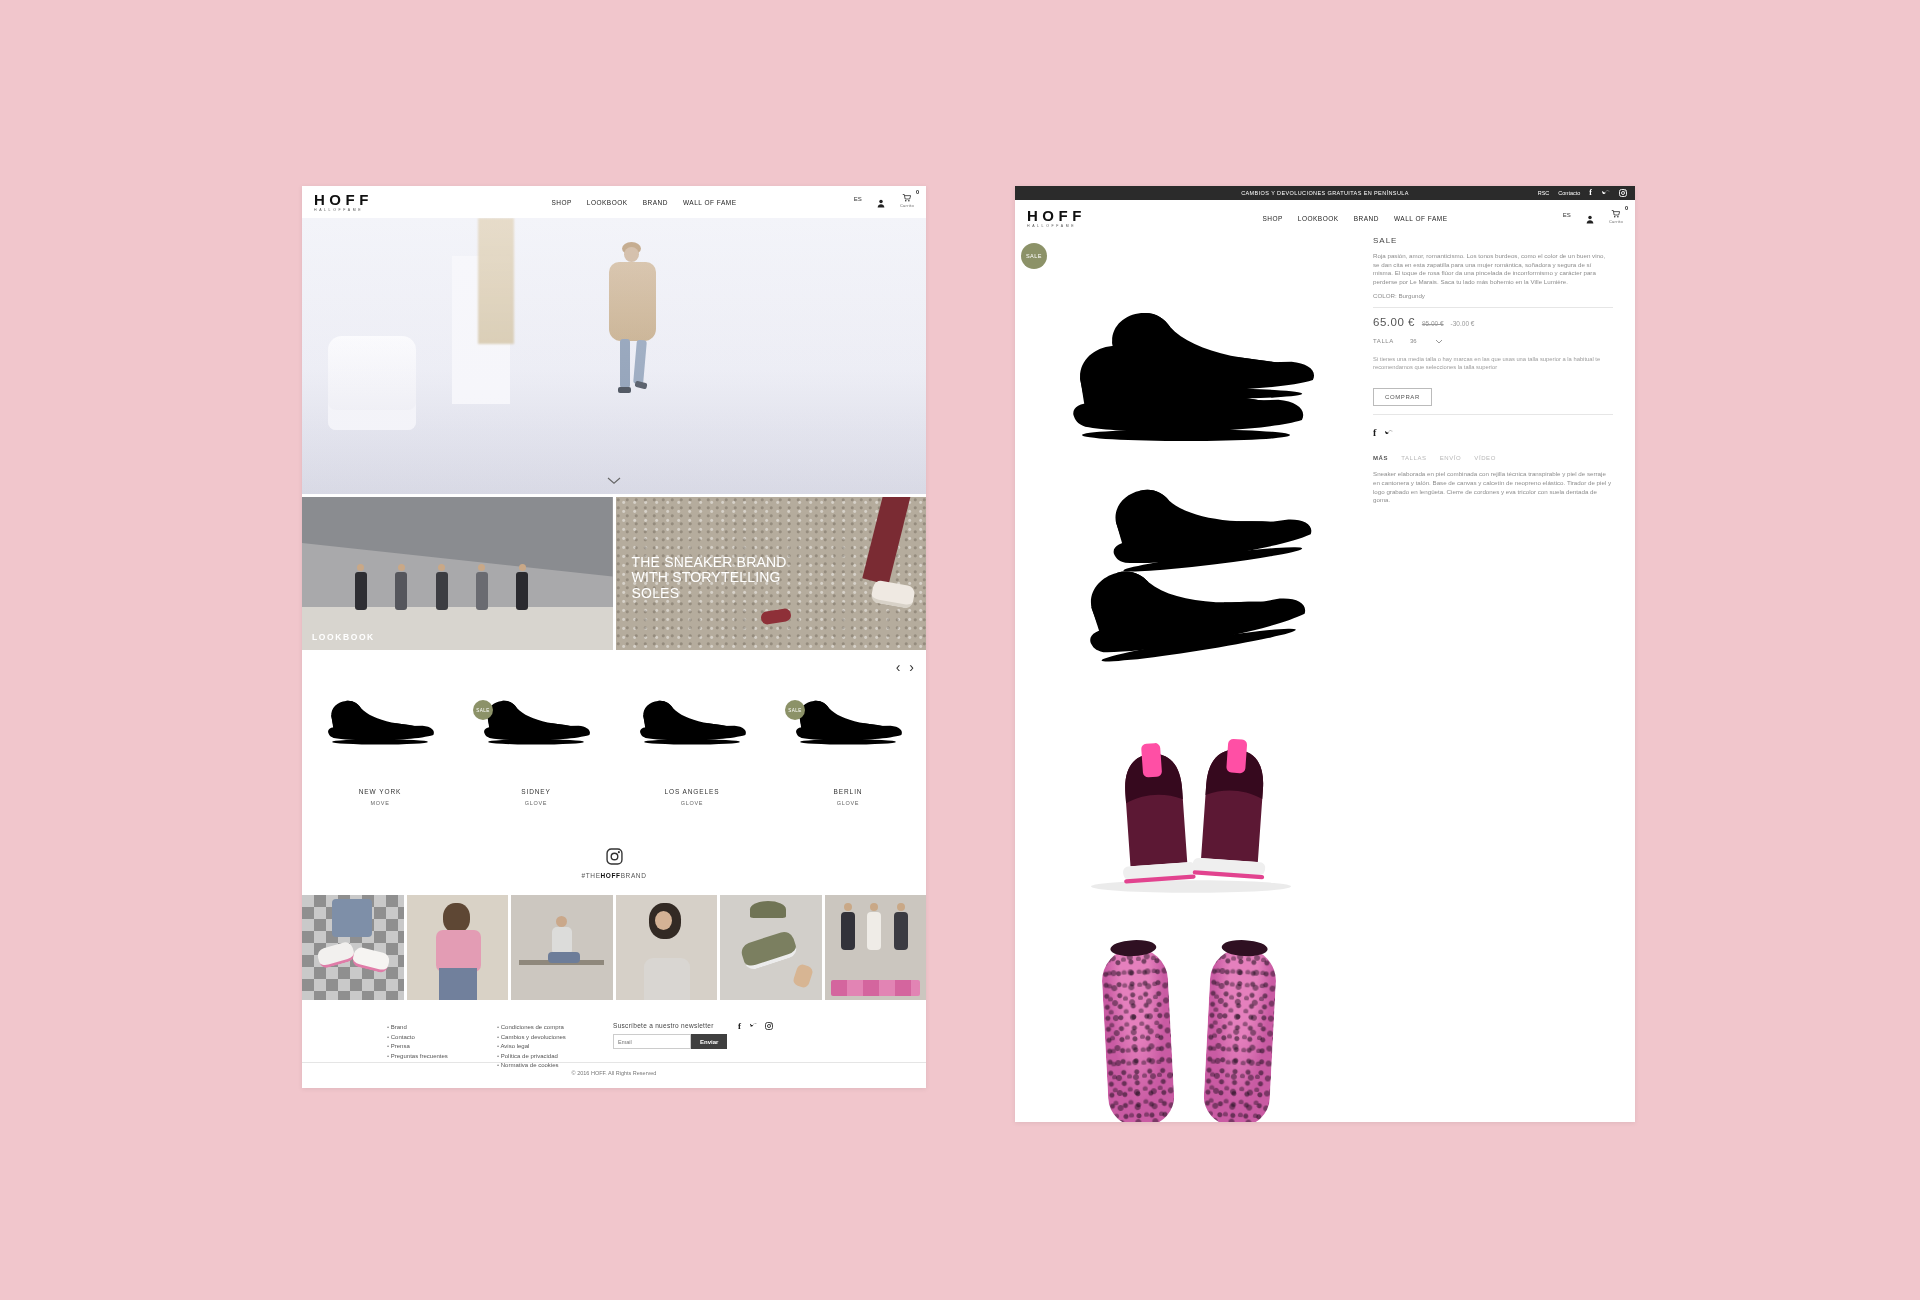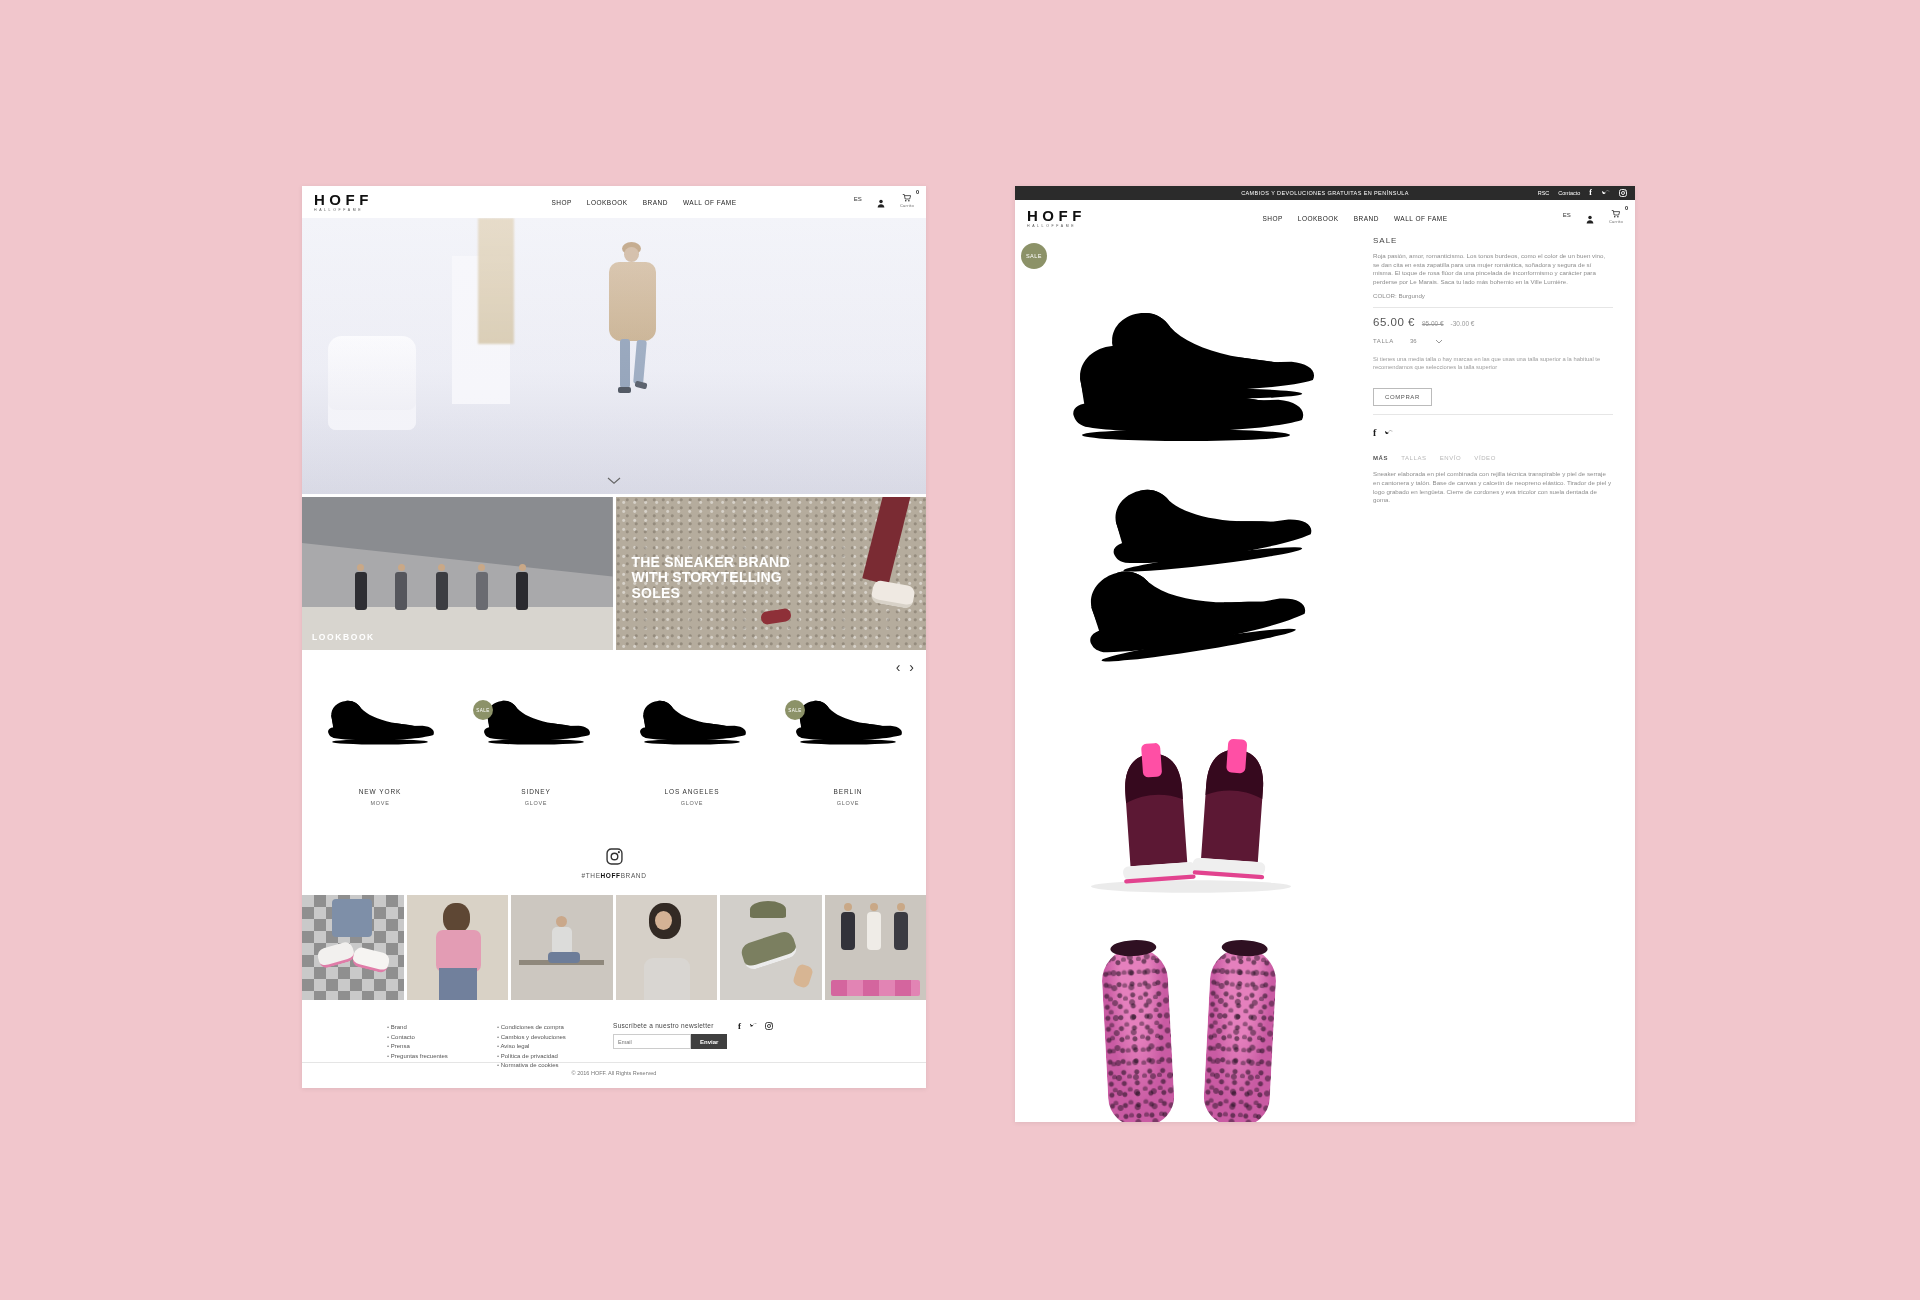--- a/index.html
+++ b/index.html
@@ -67,21 +67,21 @@
   .pp1{left:17%;background:#2e2e33}.pp2{left:30%;background:#55565c}.pp3{left:43%;background:#3c3d42}
   .pp4{left:56%;background:#6a6b71}.pp5{left:69%;background:#2a2a2f}
   .tile-claim{background-color:#b5ac9d;background-image:
       radial-gradient(circle at 25% 35%, rgba(88,80,68,.35) 0 1px, transparent 2px),
       radial-gradient(circle at 70% 60%, rgba(255,255,255,.45) 0 1px, transparent 2px);
       background-size:9px 8px,11px 9px}
   .t3-leg{right:26px;top:-6px;width:27px;height:92px;background:#7a2b33;transform:rotate(14deg)}
   .t3-snkr{right:12px;top:86px;width:42px;height:19px;border-radius:8px;background:#efe9e2;
            border-bottom:4px solid #d8d2c8;transform:rotate(10deg)}
   .t3-snkr2{left:47%;top:74%;width:30px;height:13px;border-radius:6px;background:#8e3038;transform:rotate(-9deg)}
-  .t3-claim{position:absolute;left:16px;top:46px;width:176px;color:#fff;font-weight:bold;
+  .t3-claim{position:absolute;left:16px;top:46px;width:176px;color:#fff;font-weight:normal;
             font-size:14px;line-height:15.5px;letter-spacing:.2px;z-index:3}
 
   
   .carousel{position:absolute;top:466px;left:0;right:0;height:182px}
   .car-arrows{position:absolute;top:8px;right:12px;display:flex;gap:9px;z-index:3}
   .car-arrows span{font-size:14px;color:#333;line-height:14px;cursor:pointer}
   .car-row{position:absolute;top:30px;left:0;right:0;display:flex}
   .p-card{flex:1;position:relative;height:152px;cursor:pointer}
   .p-card .sneaker{position:absolute;left:50%;transform:translateX(-50%);top:14px;width:116px;height:50px}
   .p-name{position:absolute;top:106px;left:0;right:0;text-align:center;font-size:6.5px;

